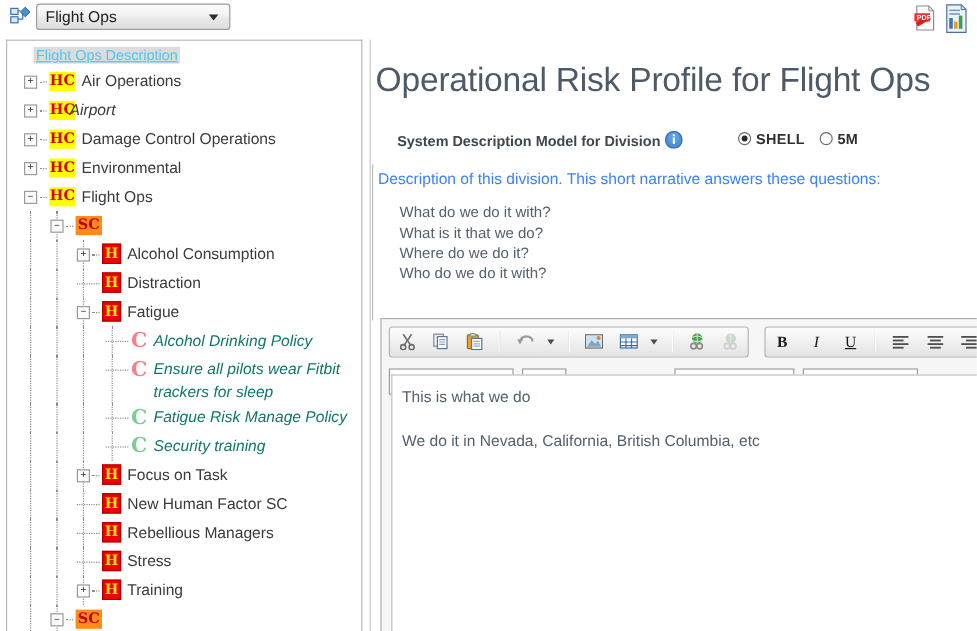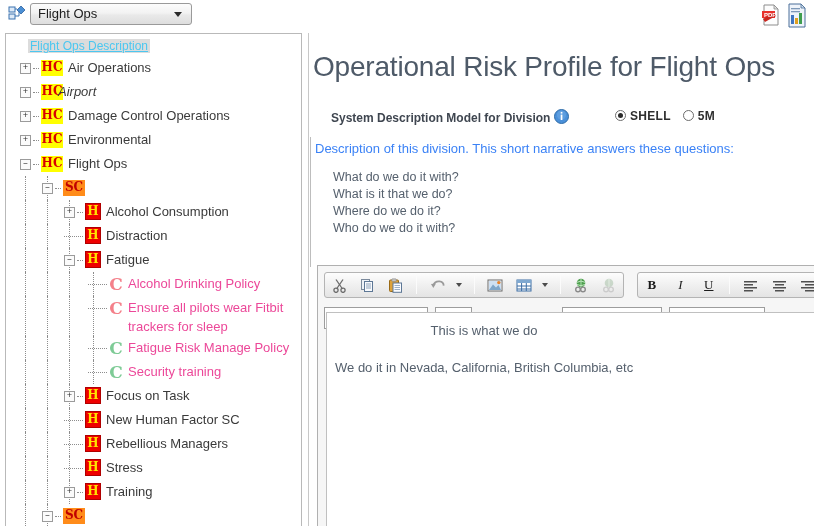--- a/index.html
+++ b/index.html
@@ -84,21 +84,21 @@
   .badge.h  { width:16px; background:#ee0000; color:#ffe400;
               border:1px solid #b00000; height:17px; line-height:15px; top:3px;}
   .cglyph {
     position:absolute; top:2px; width:14px; height:20px;
     font-family:"DejaVu Serif", serif; font-weight:bold; font-size:17px;
     line-height:20px; text-align:center;
   }
   .cglyph.red   { color:#f4808a; }
   .cglyph.green { color:#7ecb96; }
   .tlabel { position:absolute; color:#3a3a3a; }
-  .tlabel.dim { color:#ec4899; }
+  .tlabel.dim { color:#0f766e;font-style:italic; }
 
   
   #content {
     position:absolute; left:308px; top:33px; width:506px; height:493px;
     background:#fff; border-left:1px solid #c8c8c8;
   }
   #page-title {
     position:absolute; left:4px; top:18px;
     font-size:28px; color:#4e5a68; white-space:nowrap;
     letter-spacing:-0.2px;
@@ -163,21 +163,21 @@
     position:absolute;right:5px;top:9px;width:0;height:0;
     border-left:3.5px solid transparent;border-right:3.5px solid transparent;border-top:4px solid #2b2b2b;
   }
   #ed-body {
     position:absolute; left:8px; top:46px; width:498px; height:215px;
     background:#fff; border-top:1px solid #c0c0c0; border-left:1px solid #c0c0c0;
   }
   #ed-body p { margin:0; font-size:13px; color:#55606d;
     font-family:"Liberation Sans", sans-serif; }
   #ed-lines { position:absolute; left:8px; top:10px; }
-  #ed-lines p { margin-bottom:22px; white-space:nowrap;text-align:center; }
+  #ed-lines p { margin-bottom:22px; white-space:nowrap; }
 </style>
 </head>
 <body>
 
 <div id="app">
 
   <div id="topbar">
 
     <span id="div-picker-icon">
       <svg width="18" height="18" viewBox="0 0 18 18">

